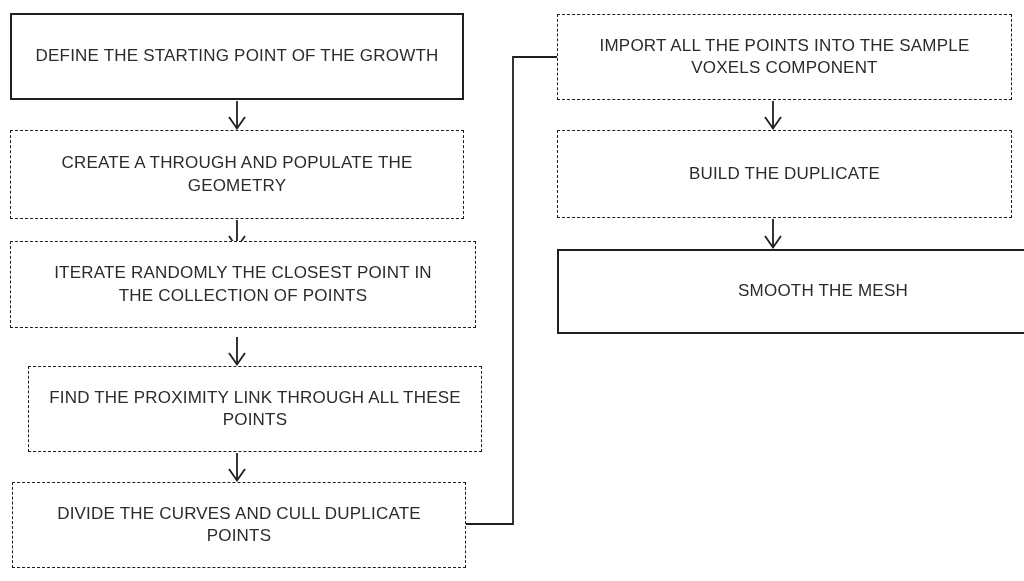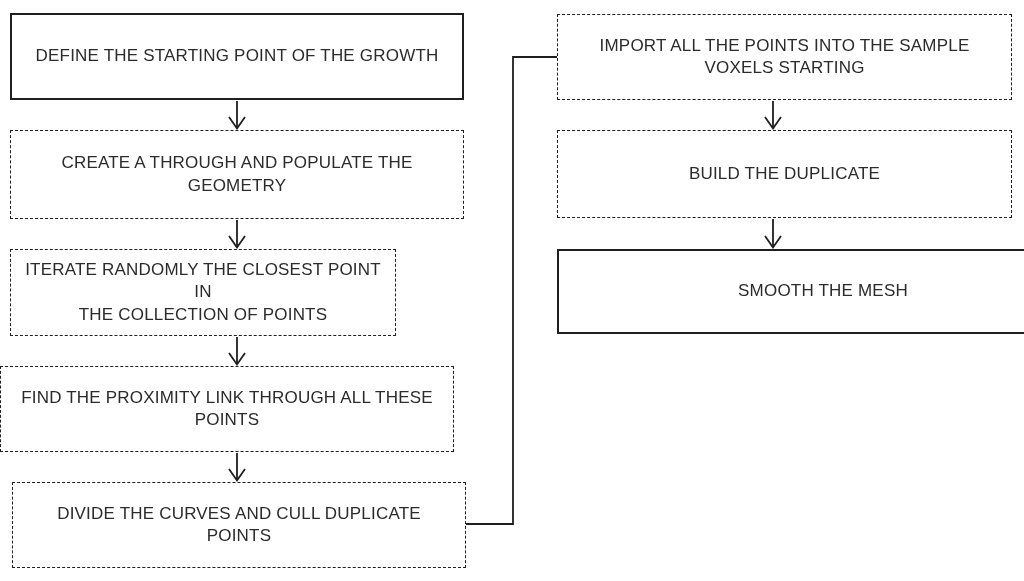--- a/index.html
+++ b/index.html
@@ -42,22 +42,22 @@
     letter-spacing: 0.2px;
     padding: 4px 10px;
   }
   .box span { white-space: pre-line; }
   .box.solid  { border: 2.2px solid var(--line); }
   .box.dashed { border: 1.4px dashed var(--line); }
 
   
   .b1 { left: 10px;  top: 13px;  width: 454px; height: 87px; }
   .b2 { left: 10px;  top: 130px; width: 454px; height: 89px; }
-  .b3 { left: 10px;  top: 249px; width: 386px; height: 87px; }
-  .b4 { left: 0;  top: 366px; width: 454px; height: 86px; justify-content: center; }
+  .b3 { left: 10px;  top: 241px; width: 466px; height: 87px; }
+  .b4 { left: 28px;  top: 366px; width: 454px; height: 86px; justify-content: center; }
   .b5 { left: 12px;  top: 482px; width: 454px; height: 86px; }
   
   .b6 { left: 557px; top: 14px;  width: 455px; height: 86px; }
   .b7 { left: 557px; top: 130px; width: 455px; height: 88px; }
   .b8 { left: 557px; top: 249px; width: 532px; height: 85px; }
 </style>
 </head>
 <body>
 
 <div class="canvas">
@@ -108,21 +108,21 @@
     <span>FIND THE PROXIMITY LINK THROUGH ALL THESE
 POINTS</span>
   </div>
   <div class="box dashed b5">
     <span>DIVIDE THE CURVES AND CULL DUPLICATE
 POINTS</span>
   </div>
 
   <div class="box dashed b6">
     <span>IMPORT ALL THE POINTS INTO THE SAMPLE
-VOXELS STARTING</span>
+VOXELS COMPONENT</span>
   </div>
   <div class="box dashed b7">
     <span>BUILD THE DUPLICATE</span>
   </div>
   <div class="box solid b8">
     <span>SMOOTH THE MESH</span>
   </div>
 
 </div>
 

